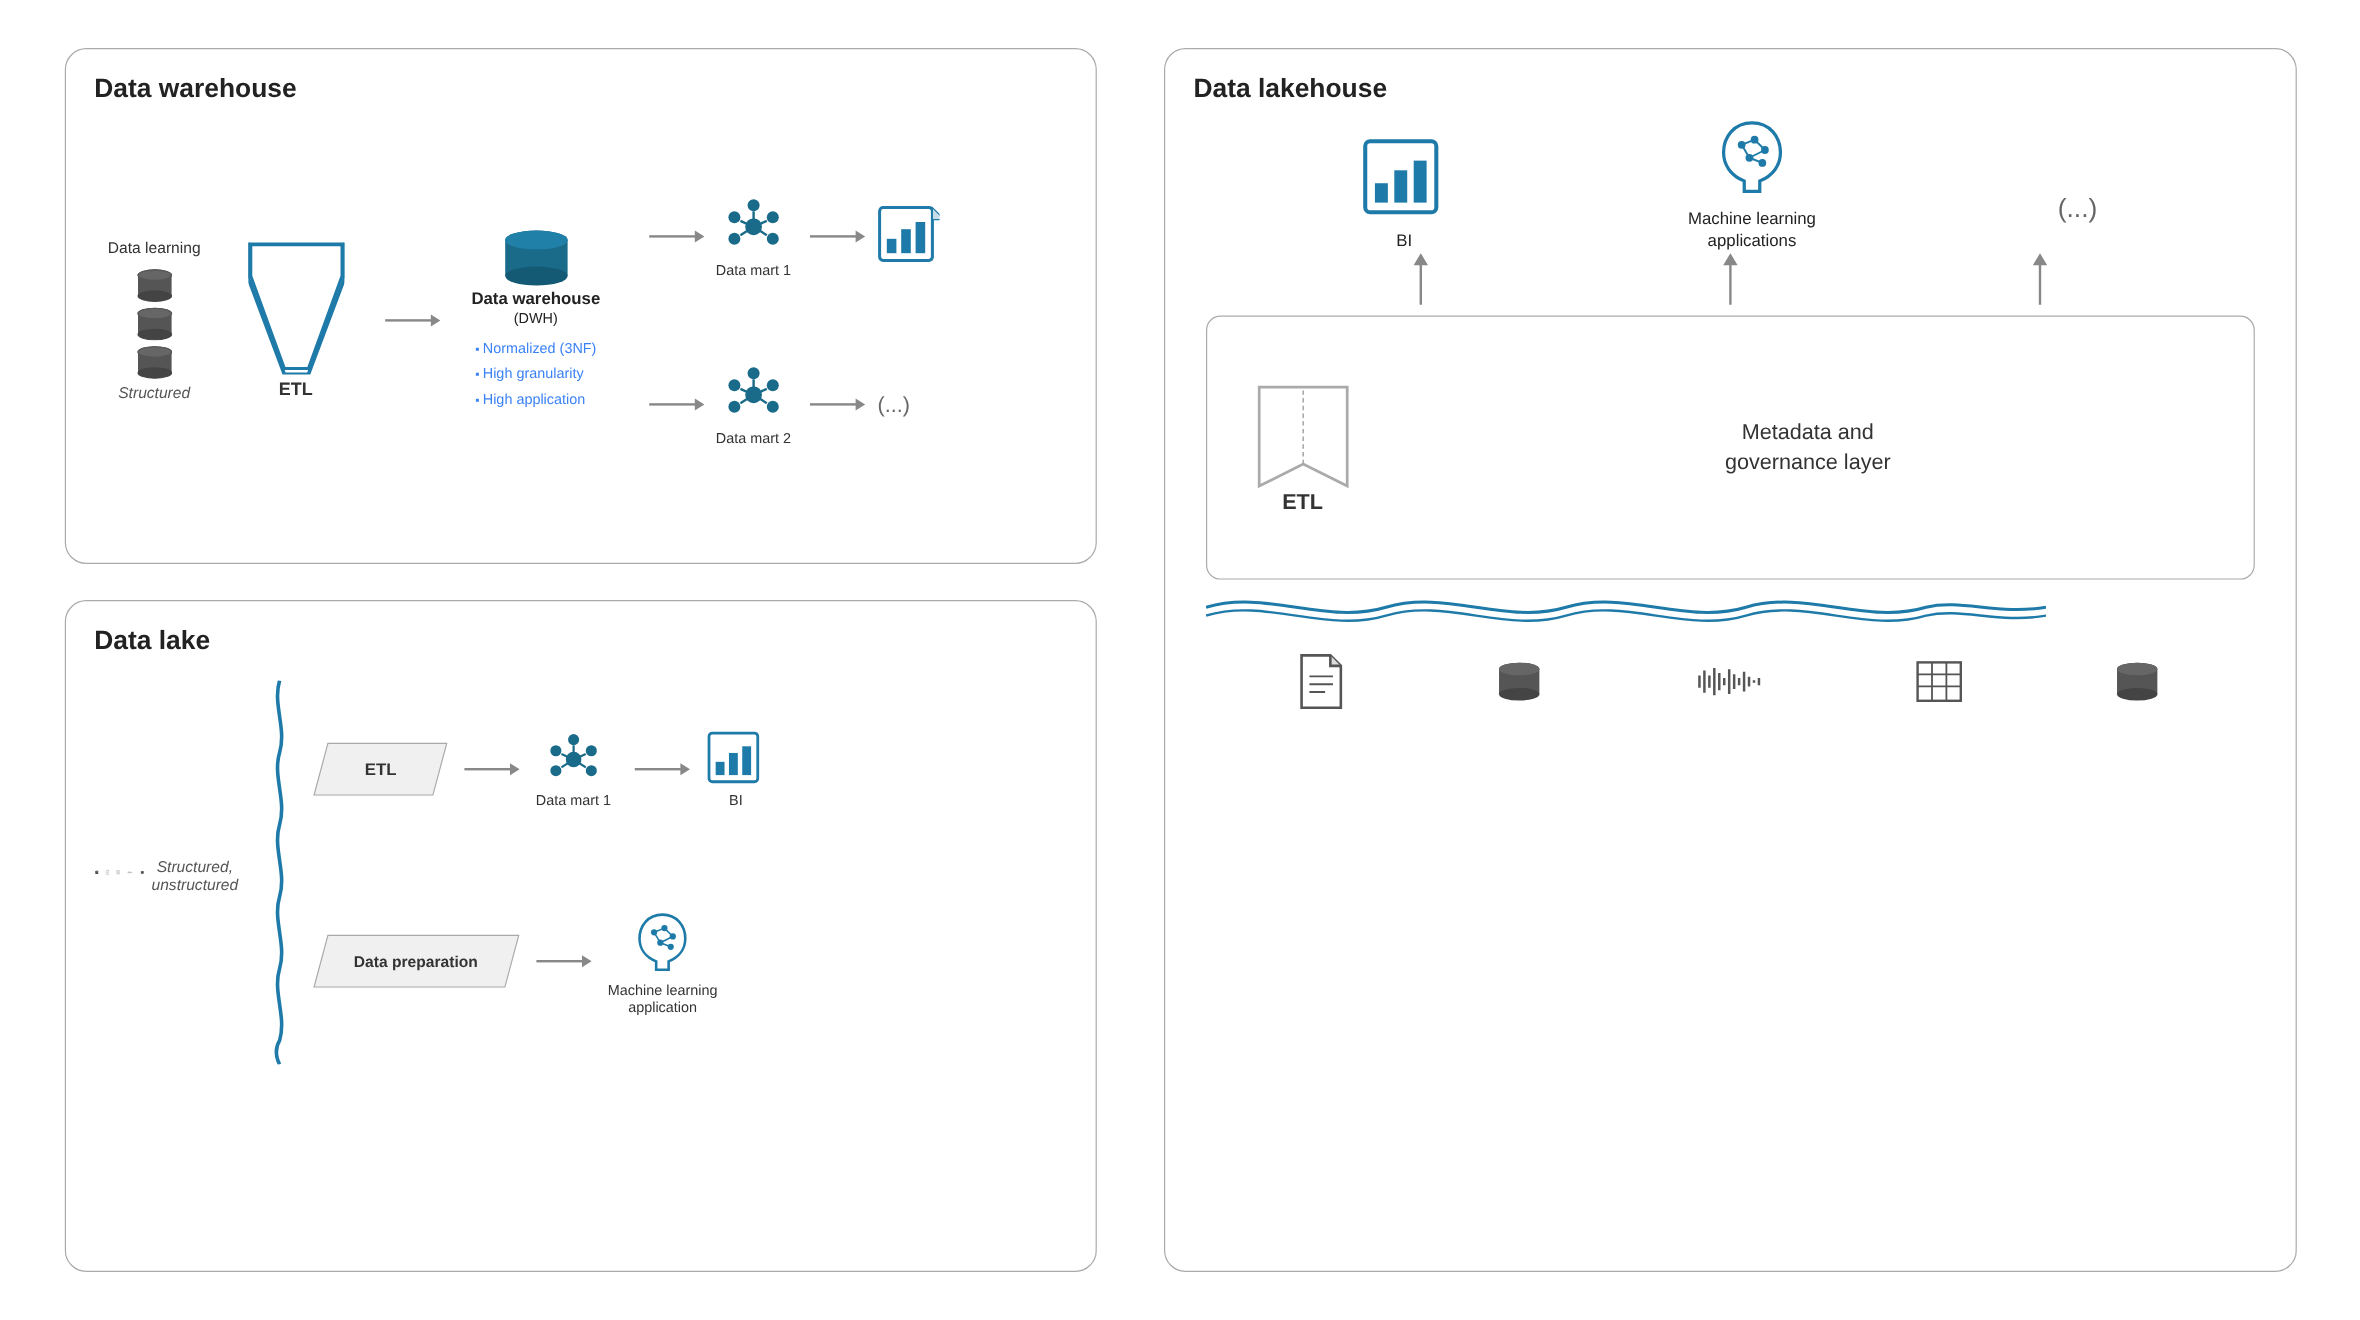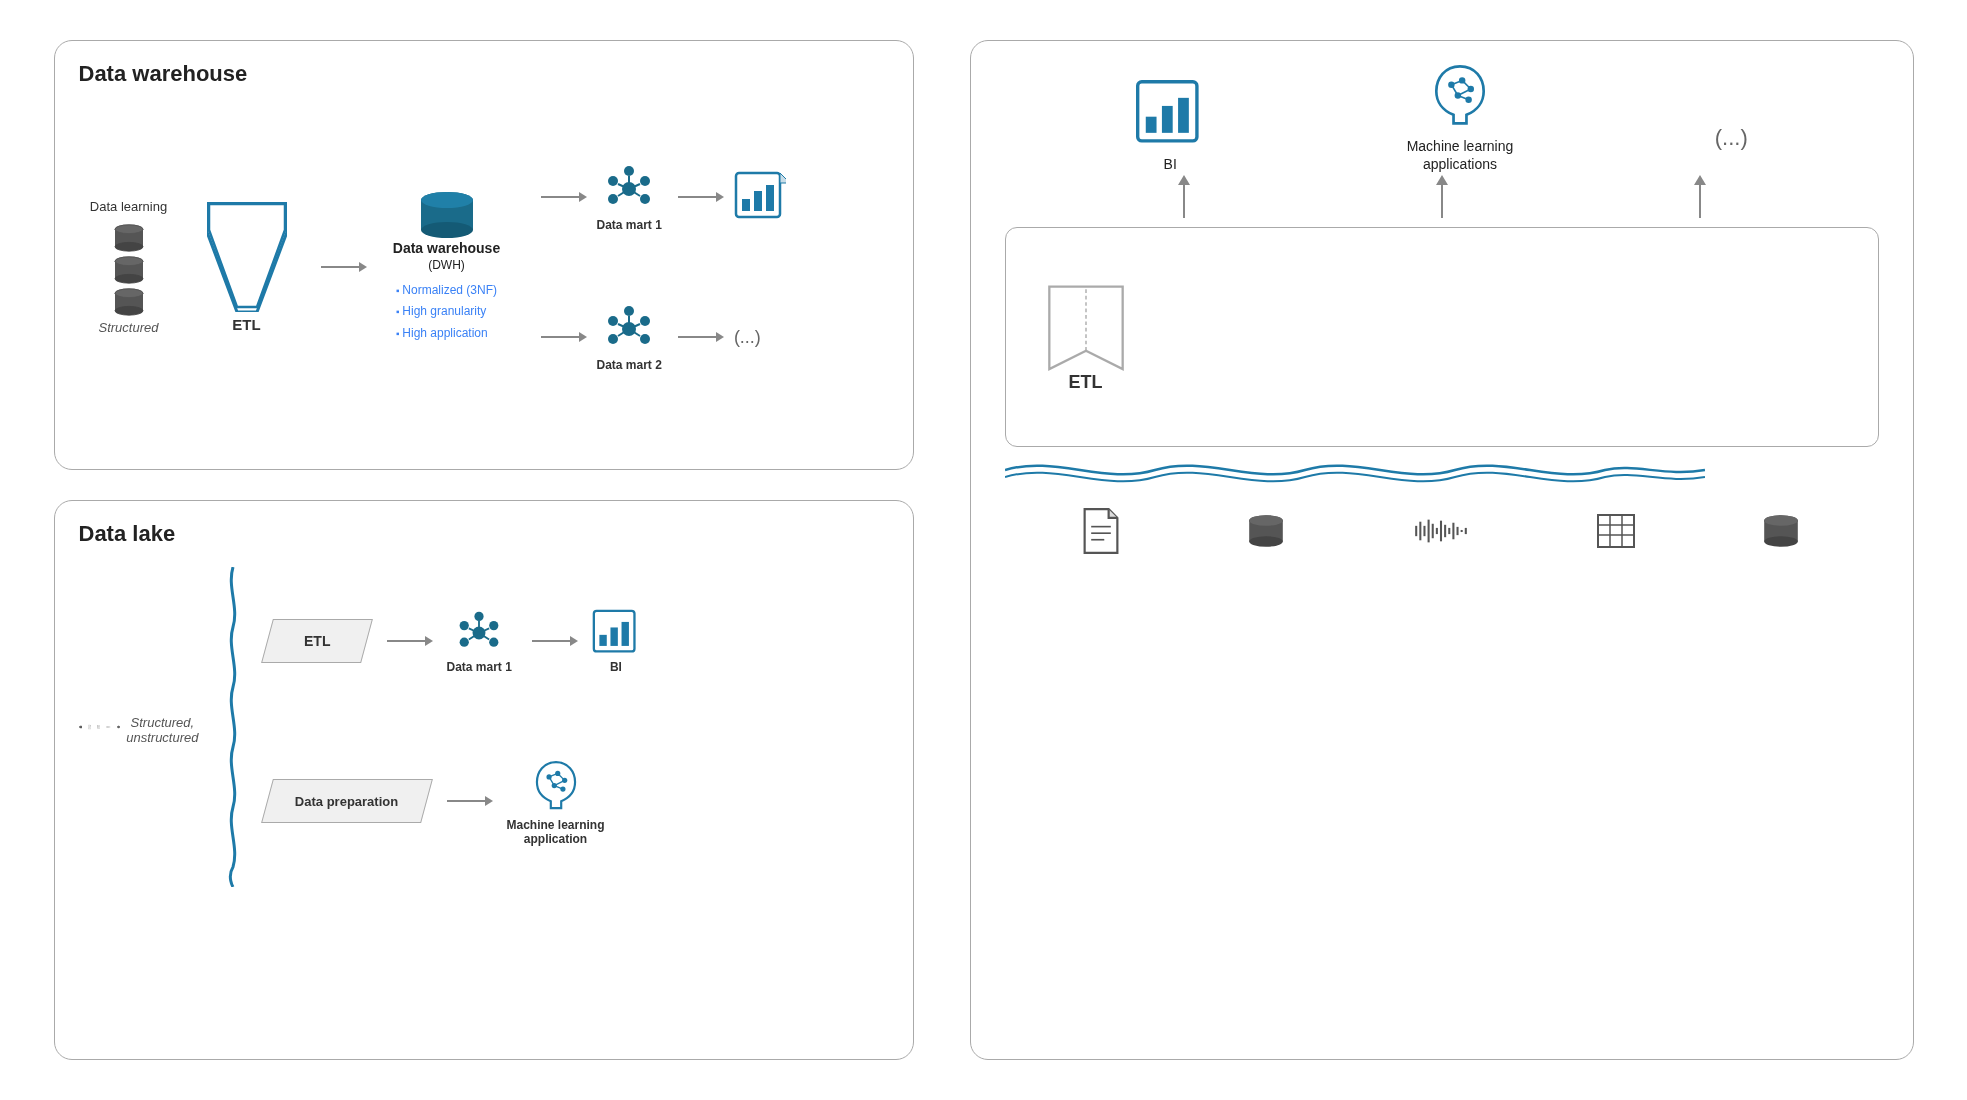--- a/index.html
+++ b/index.html
@@ -263,21 +263,20 @@
     }
 
     
     .italic-sm { font-style: italic; font-size: 13px; color: #555; }
 
     
     .path-label {
       display: flex;
       flex-direction: column;
       align-items: center;
-      font-weight: bold;
     }
     .path-label span { font-size: 12px; color: #333; margin-top: 3px; }
   </style>
 </head>
 <body>
 
 <div class="canvas">
 
   <div class="left-col">
 
@@ -524,20 +523,21 @@
             </div>
           </div>
         </div>
       </div>
     </div>
 
   </div>
 
   <div class="right-col">
     <div class="diagram-box dlh-box">
+      <div class="box-title">Data lakehouse</div>
 
       <div class="dlh-inner">
 
         <div style="display:flex; justify-content:space-around; align-items:flex-end; padding: 0 40px 0; margin-bottom:0;">
 
           <div class="app-item">
             <svg width="70" height="70" viewBox="0 0 52 52">
               <rect x="2" y="2" width="44" height="44" rx="3" fill="none" stroke="#1e7aa8" stroke-width="2.5"></rect>
               <rect x="8" y="28" width="8" height="12" fill="#1e7aa8"></rect>
               <rect x="20" y="20" width="8" height="20" fill="#1e7aa8"></rect>
@@ -587,20 +587,22 @@
         <div class="middle-box">
 
           <div class="etl-open-book">
             <svg width="100" height="110" viewBox="0 0 100 120">
 
               <polygon points="10,5 90,5 90,95 50,75 10,95" fill="none" stroke="#aaa" stroke-width="2.5"></polygon>
               <line x1="50" y1="75" x2="50" y2="5" stroke="#aaa" stroke-width="1.5" stroke-dasharray="4,3"></line>
             </svg>
             <div style="font-size:18px;font-weight:600;color:#333;margin-top:-20px;">ETL</div>
           </div>
+          <div class="meta-label" style="white-space:pre-line;font-size:18px;">Metadata and
+governance layer</div>
         </div>
 
         <div class="wave-container">
           <svg width="700" height="30" viewBox="0 0 700 30">
             <path d="M0,15 C50,0 100,30 150,15 C200,0 250,30 300,15 C350,0 400,30 450,15 C500,0 550,30 600,15 C630,8 660,22 700,15" fill="none" stroke="#1e7aa8" stroke-width="2.5"></path>
             <path d="M0,22 C50,7 100,37 150,22 C200,7 250,37 300,22 C350,7 400,37 450,22 C500,7 550,37 600,22 C630,15 660,29 700,22" fill="none" stroke="#1e7aa8" stroke-width="2"></path>
           </svg>
         </div>
 
         <div class="bottom-sources">

